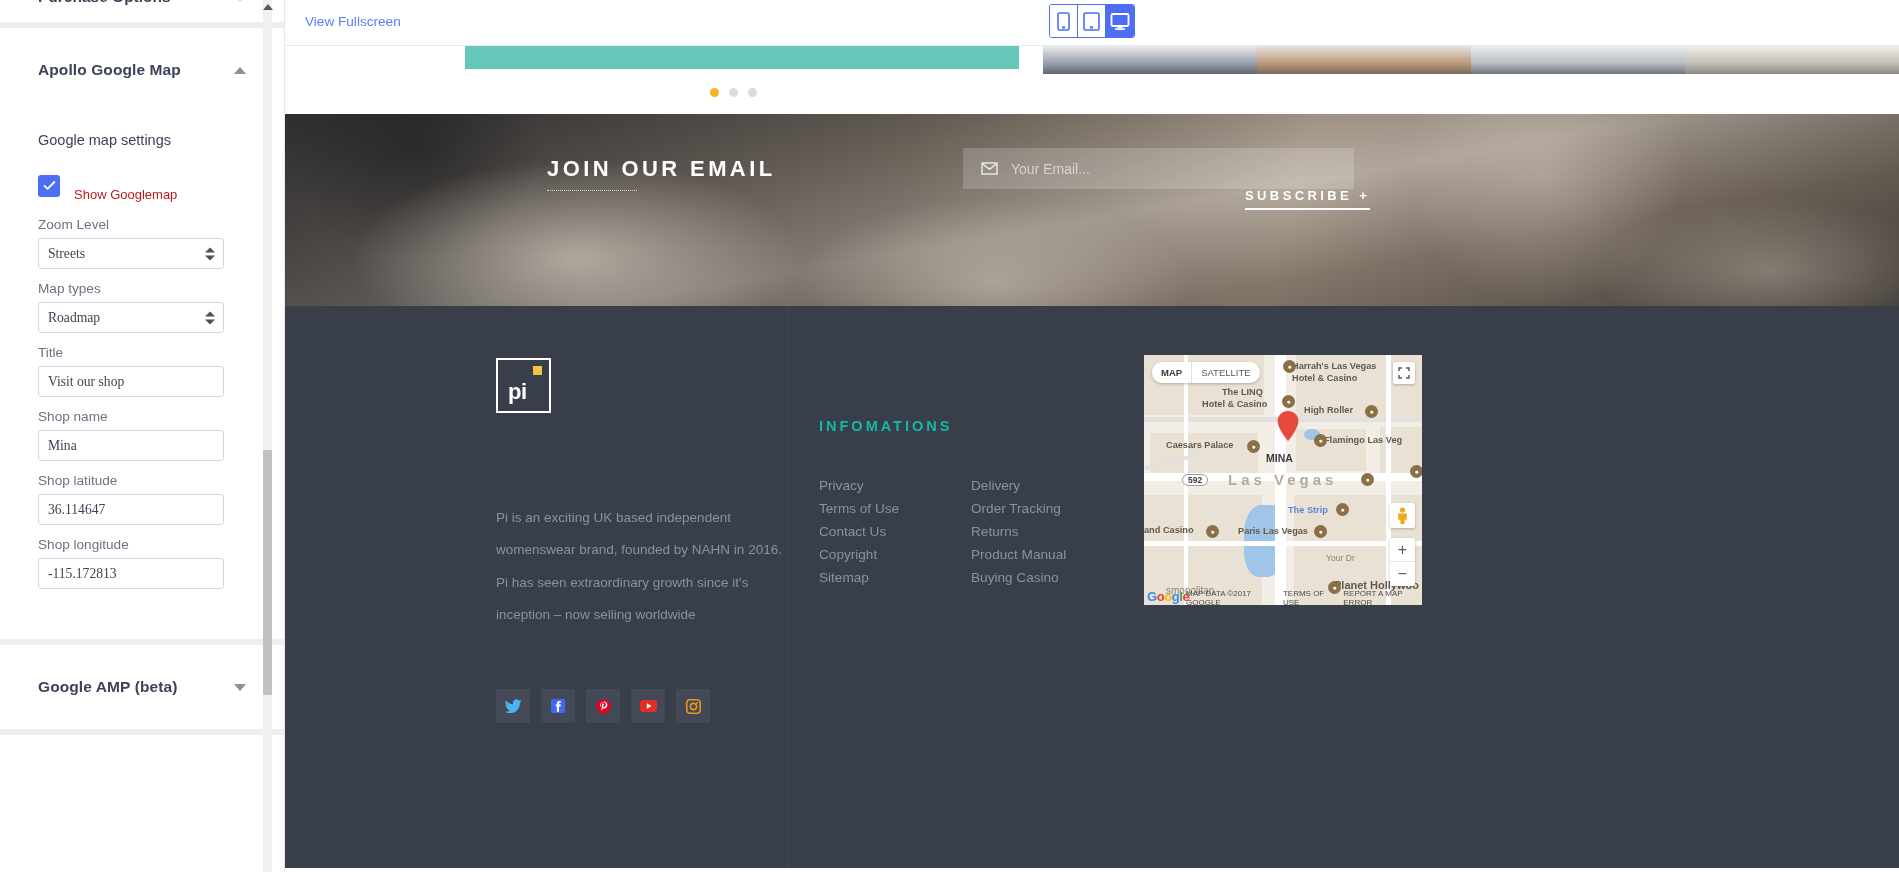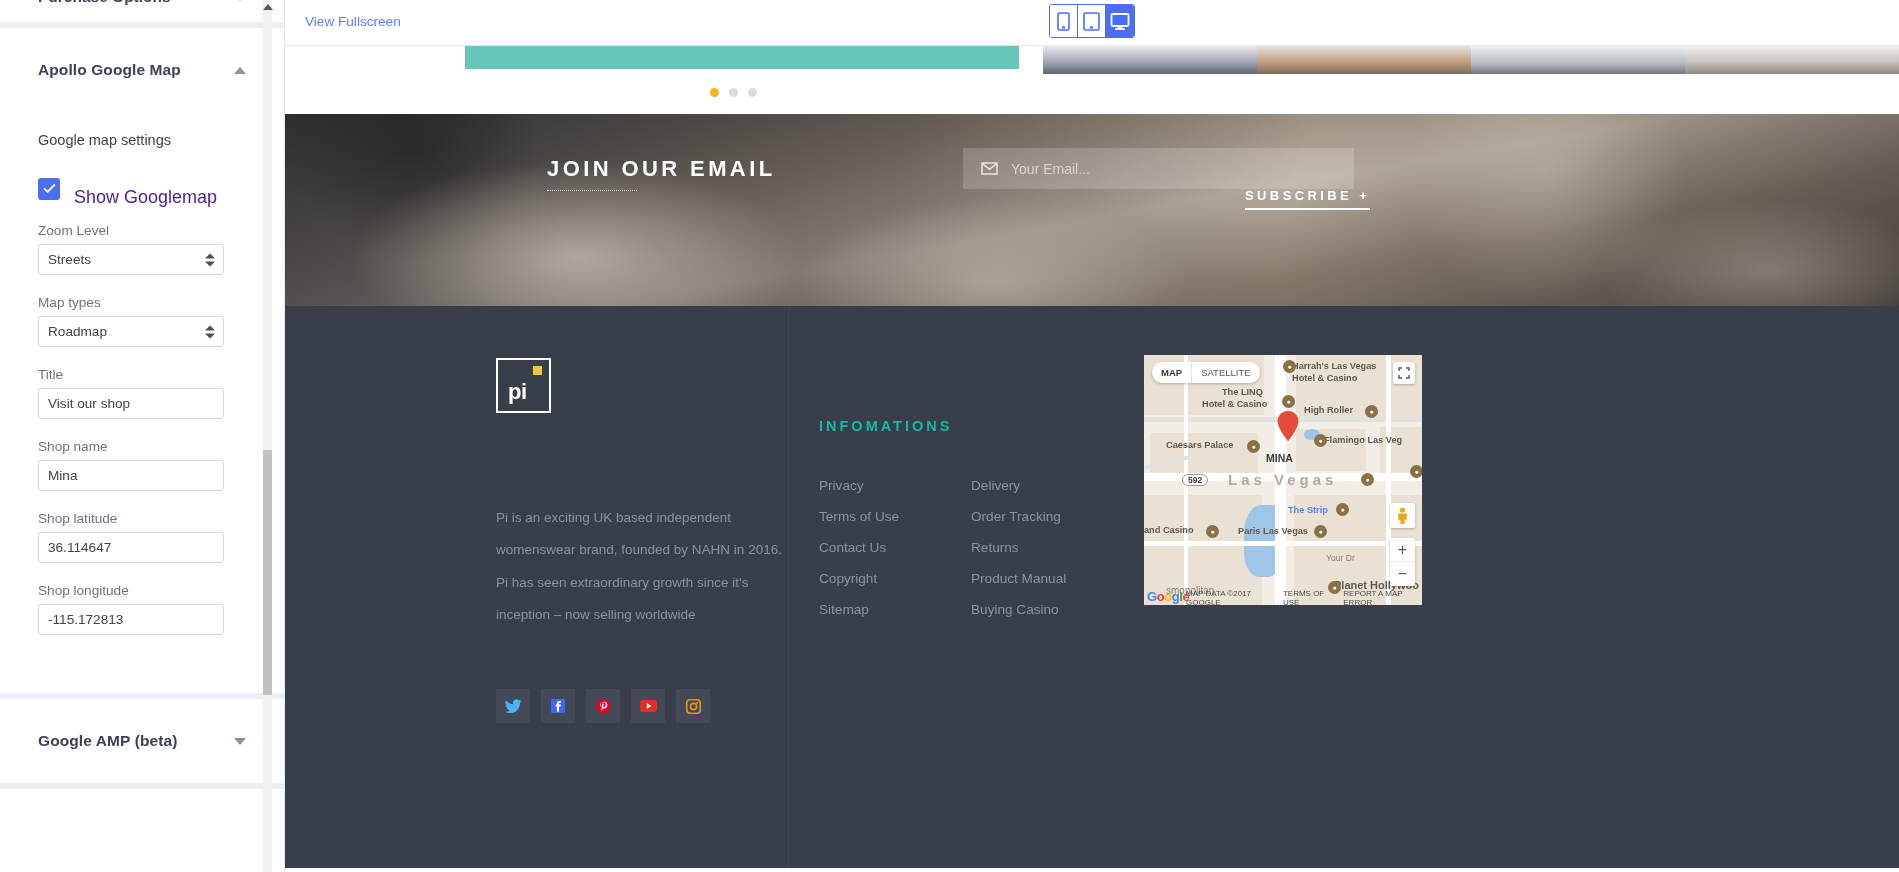--- a/index.html
+++ b/index.html
@@ -38,35 +38,35 @@
     font-size: 14.5px; color: #3c4257; font-weight: 400;
   }
   .field-label { font-size: 13.6px; color: #6d7384; margin-bottom: 6px; display:block; }
 
   .checkrow { display: flex; align-items: center; gap: 14px; }
   .chk {
     width: 22px; height: 22px; border-radius: 3px; background: #4c6ef5;
     display:flex; align-items:center; justify-content:center; flex:0 0 22px;
   }
   .chk svg { width: 13px; height: 13px; }
-  .checkrow .clabel { font-size: 18px; color: #4c1d95; margin-top: 18px; }
+  .checkrow .clabel { font-size: 13px; color: #b91c1c; margin-top: 18px; }
 
   .input, .selectbox {
     width: 186px; height: 31px; border: 1px solid #d4d8de; border-radius: 3px;
     background: #fff; display: flex; align-items: center; padding: 0 9px;
-    font-size: 13.6px; color: #3f4453; position: relative;
+    font-size: 13.6px; color: #3f4453; position: relative; font-family: Liberation Serif, serif;
   }
   .selectbox .spin {
     position: absolute; right: 8px; top: 50%; transform: translateY(-50%);
     display: flex; flex-direction: column; gap: 3px;
   }
   .spin .a { width:0;height:0;border-left:5px solid transparent;border-right:5px solid transparent;border-bottom:5px solid #4a4f5e; }
   .spin .b { width:0;height:0;border-left:5px solid transparent;border-right:5px solid transparent;border-top:5px solid #4a4f5e; }
 
-  .fgroup { margin-bottom: 20px; }
+  .fgroup { margin-bottom: 12px; }
 
   
   .sb-track {
     position: absolute; top: 0; right: 12px; width: 9px; height: 872px;
     background: #f1f1f1;
   }
   .sb-thumb {
     position: absolute; top: 450px; left: 0; width: 9px; height: 245px;
     background: #c1c1c1; border-radius: 1px;
   }
@@ -177,21 +177,21 @@
     width: 34px; height: 34px; background: #434957;
     display:flex; align-items:center; justify-content:center;
   }
   .soc svg { display:block; }
 
   .info-head {
     position:absolute; left: 534px; top: 112px;
     font-size: 14.5px; font-weight: 700; letter-spacing: 3px; color: #14b8a6;
   }
   .info-cols { position:absolute; left: 534px; top: 172px; display:flex; gap: 0; }
-  .ic { width: 152px; display:flex; flex-direction:column; gap: 16px; }
+  .ic { width: 152px; display:flex; flex-direction:column; gap: 8px; }
   .ic a { font-size: 13.6px; color: #8c919b; text-decoration:none; }
 
   
   .mapw {
     position:absolute; left: 857px; top: 47px; width: 282px; height: 254px;
     background: #383e4a; padding: 2px;
   }
   .mapcanvas { position:relative; width: 278px; height: 250px; overflow:hidden; background:#e8e3dc; }
   .m-land { position:absolute; inset:0; background:#f2ede5; }
   .m-blk { position:absolute; background:#e9e1d3; }

